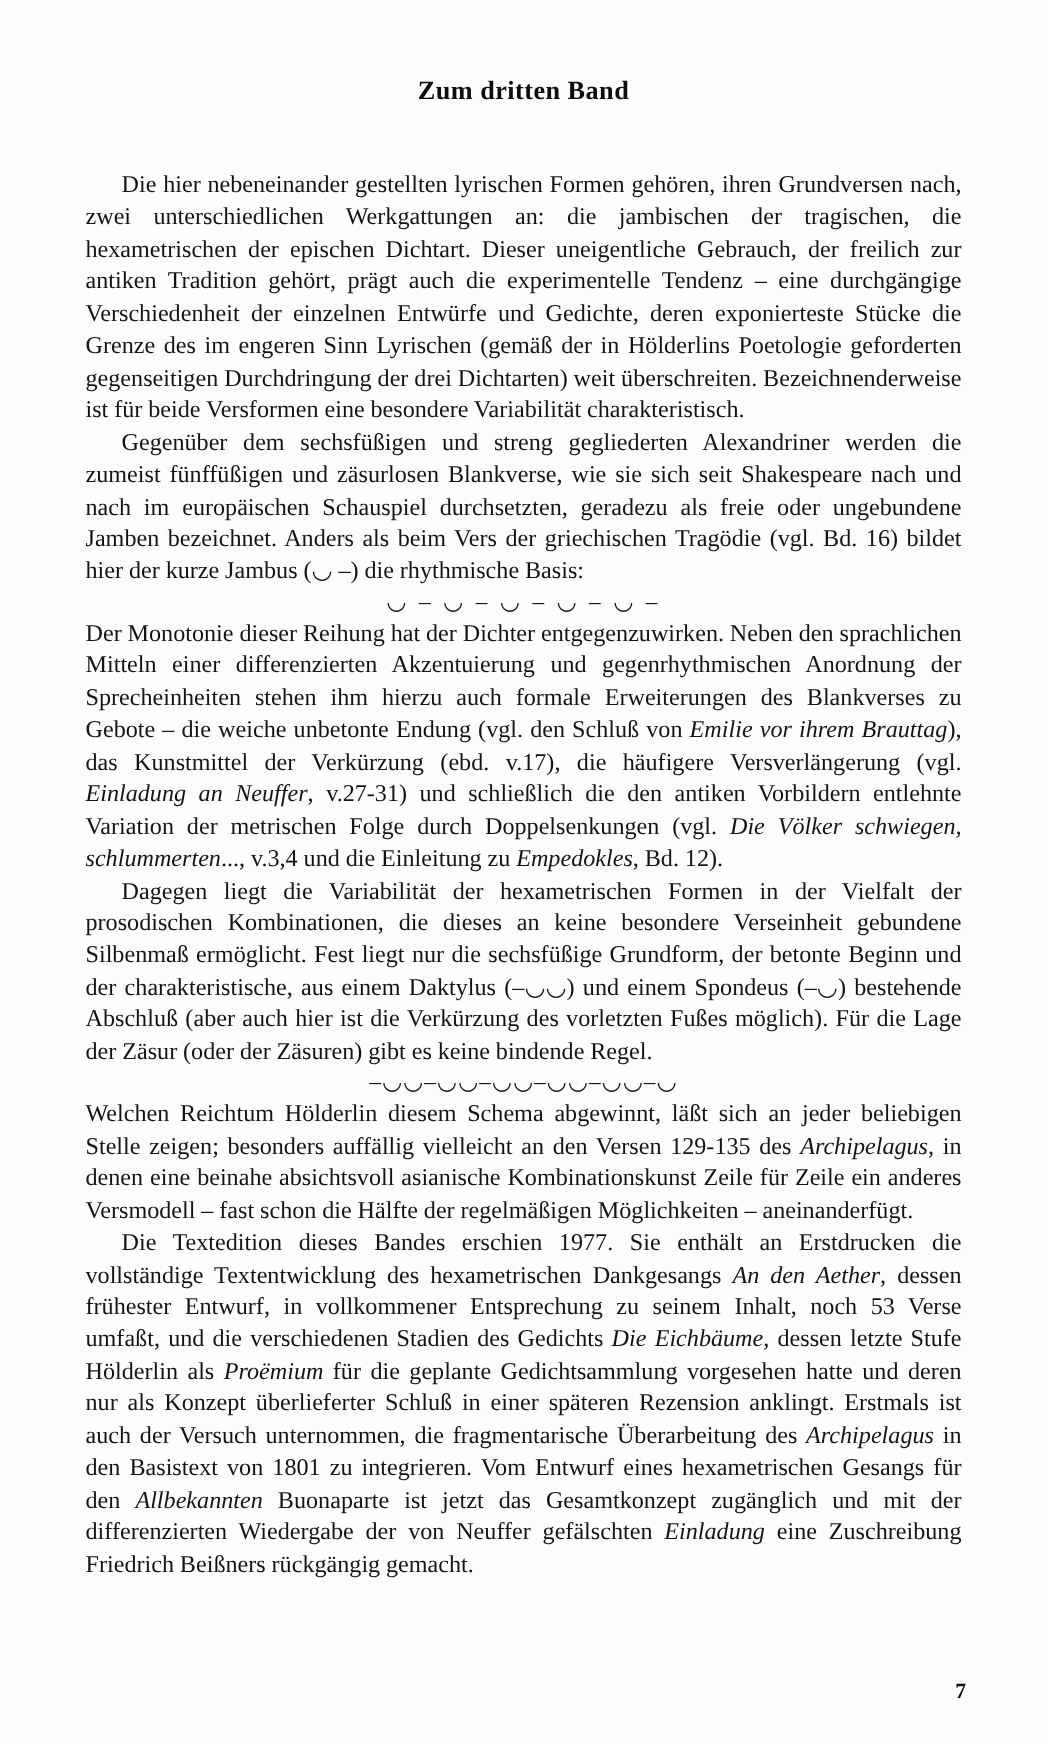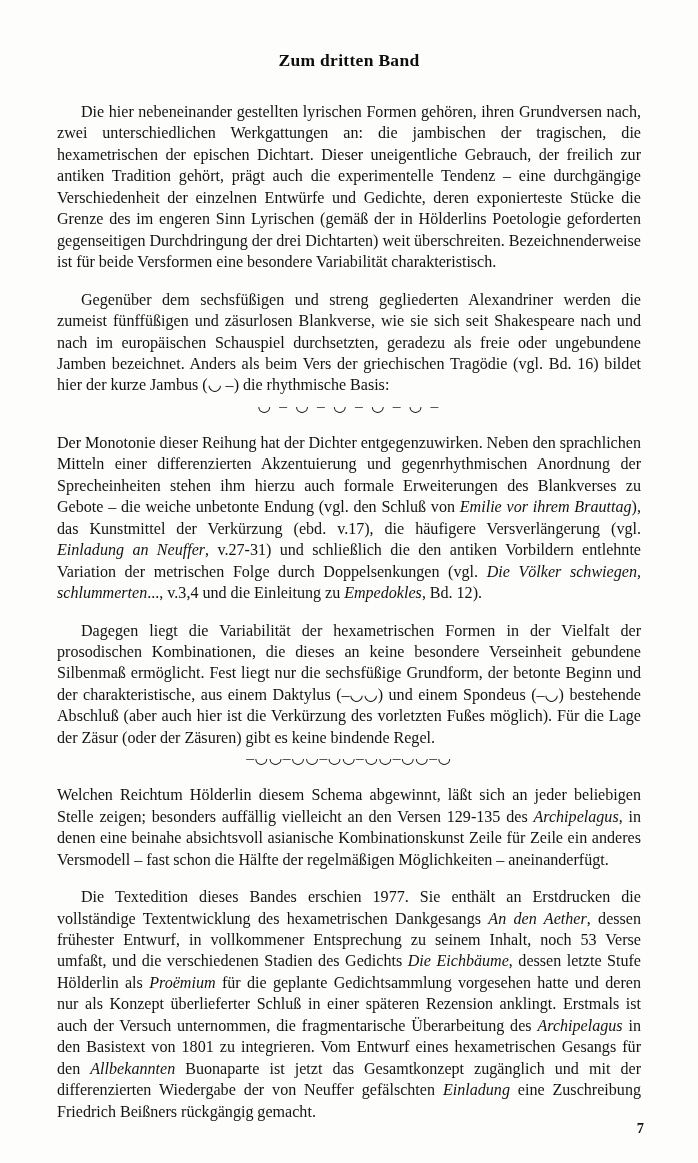--- a/index.html
+++ b/index.html
@@ -42,24 +42,24 @@
     margin: 0;
     font-size: 16.1px;
     line-height: 21.45px;
     text-align: justify;
     text-justify: inter-word;
     color: #131313;
     hyphens: manual;
     word-spacing: -0.1px;
   }
   .para-first {
-    margin-top: 30px;
+    margin-top: 42px;
   }
   .para {
-    margin-top: 16px;
+    margin-top: 0;
   }
   .indent {
     text-indent: 24px;
   }
   .noindent {
     text-indent: 0;
   }
   .metrical {
     margin: 0;
     text-align: center;

